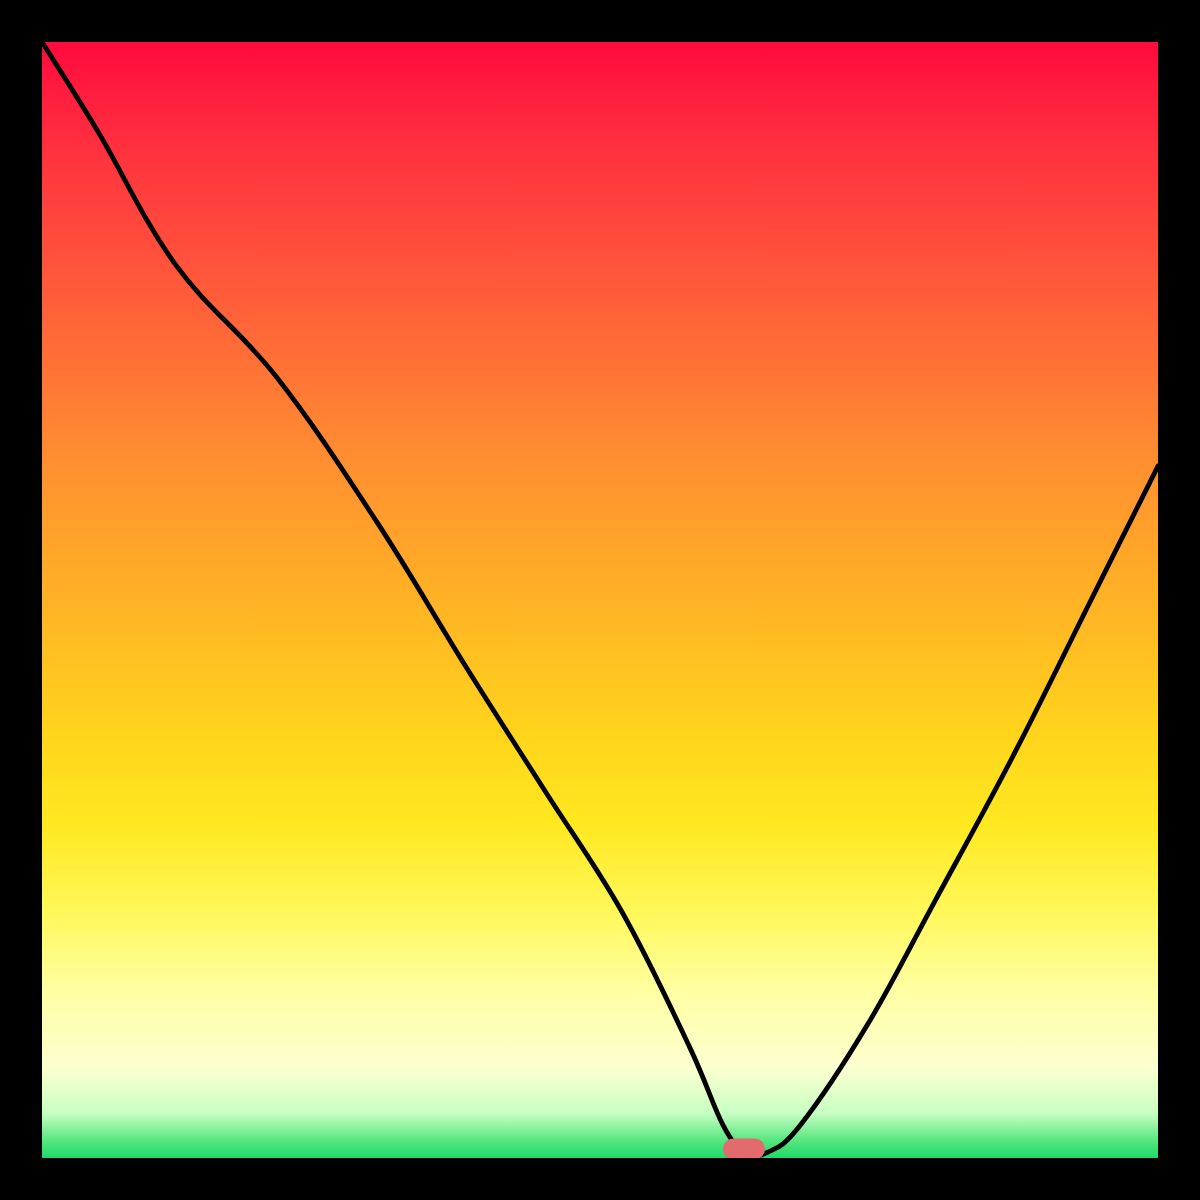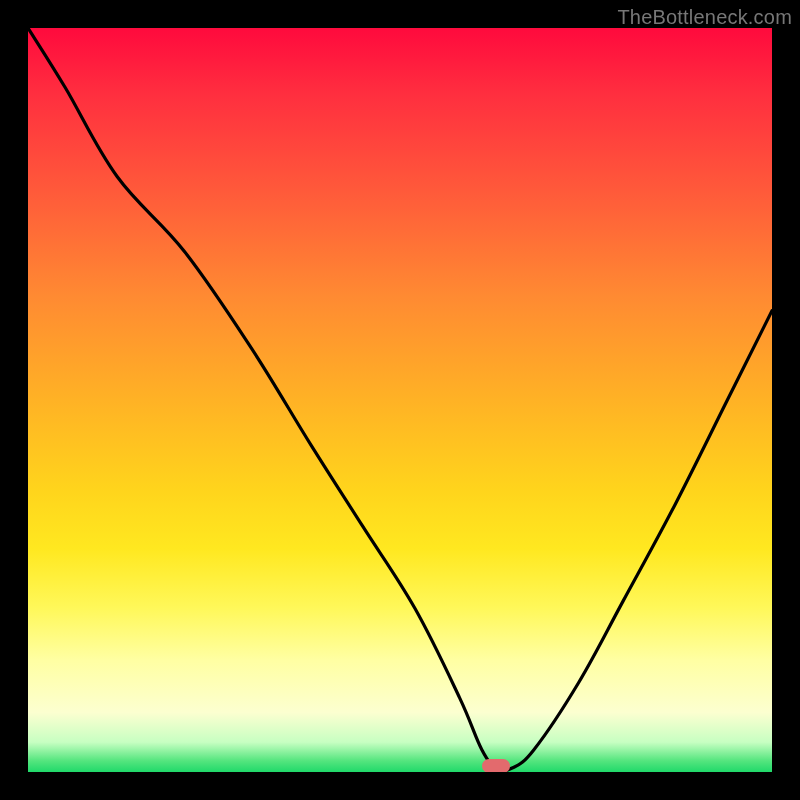--- a/index.html
+++ b/index.html
@@ -75,15 +75,14 @@
   <div class="plot">
 
     <svg class="curve" viewBox="0 0 744 744" preserveAspectRatio="none">
       <path d="M 0,0 C 6.696000000000001,10.713599999999996 21.129600000000003,32.73599999999999 37.2,59.51999999999998 C 53.2704,86.30399999999997 67.8528,119.33759999999995 89.28,148.79999999999995 C 110.7072,178.26239999999996 132.13439999999997,192.39840000000004 156.23999999999998,223.20000000000005 C 180.3456,254.00160000000005 200.43359999999998,285.10080000000005 223.2,319.92 C 245.9664,354.7392 262.632,384.4992 282.72,416.64 C 302.80800000000005,448.7808 316.0512,469.0176 334.8,498.48 C 353.5488,527.9424 369.4704,549.5183999999999 386.88,580.3199999999999 C 404.2896,611.1216 419.4672,644.1552 431.52,669.6 C 443.5728,695.0448 447.14399999999995,708.9576 453.84,721.68 C 460.536,734.4024 463.3632,736.932 468.72,740.28 C 474.07680000000005,743.6279999999999 476.904,743.6279999999999 483.6,740.28 C 490.29600000000005,736.932 493.8672,737.0808 505.92,721.68 C 517.9728,706.2792 534.4895999999999,681.504 550.56,654.72 C 566.6304,627.936 577.7904000000001,605.0208 595.2,572.88 C 612.6096,540.7392 628.5312,512.3184 647.28,476.16 C 666.0287999999999,440.00160000000005 681.9504000000001,406.8192 699.36,372 C 716.7696,337.1808 735.9648,298.79040000000003 744,282.72" fill="none" stroke="#000" stroke-width="3.2" stroke-linecap="round" stroke-linejoin="round"></path>
     </svg>
 
     <div class="marker" style="left: 454px; top: 731px; width: 28px; height: 14px;"></div>
 
   </div>
 
-  <div class="watermark">TheBottleneck.com</div>
 
 </div>
 
 </body></html>

